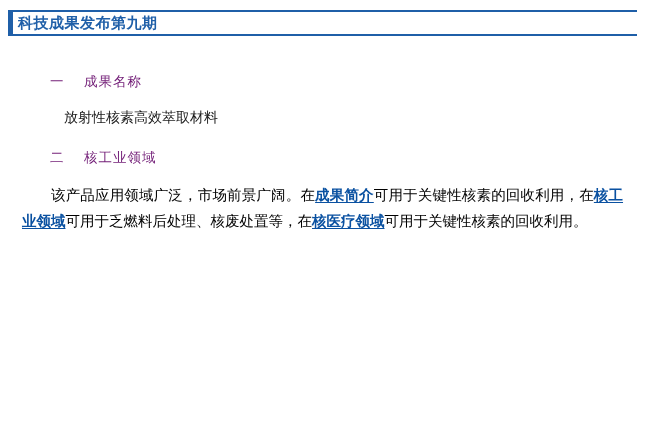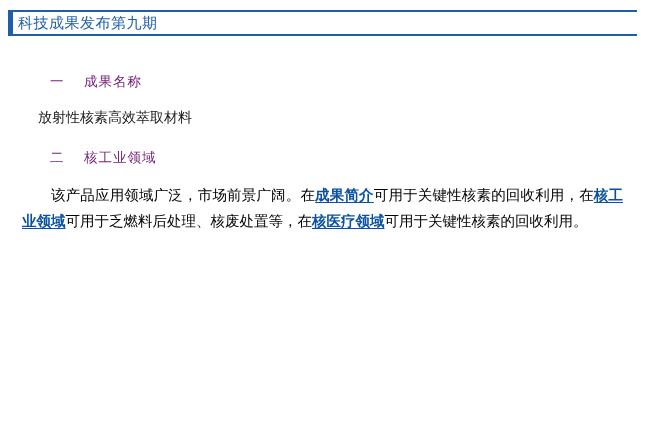--- a/index.html
+++ b/index.html
@@ -50,21 +50,21 @@
   .header-accent {
     position: absolute;
     left: 8px;
     top: 2px;
     bottom: 2px;
     width: 5px;
     background: #1f5fa8;
   }
   .header-title {
     font-size: 15px;
-    font-weight: normal;
+    font-weight: bold;
     color: #1f5fa8;
     letter-spacing: 0.5px;
     line-height: 22px;
     padding-left: 4px;
   }
 
   
   .content {
     padding: 18px 22px 0 22px;
   }
@@ -83,21 +83,21 @@
   }
 
   .section-gap-1 { height: 18px; }
   .section-gap-2 { height: 14px; }
   .section-gap-3 { height: 20px; }
 
   .plain-line {
     font-size: 14px;
     color: #1a1a1a;
     line-height: 22px;
-    margin-left: 16px;
+    margin-left: 42px;
   }
 
   .para {
     font-size: 14.5px;
     color: #000000;
     line-height: 26px;
     text-align: justify;
     text-justify: inter-ideograph;
     margin: 0;
     text-indent: 2em;

